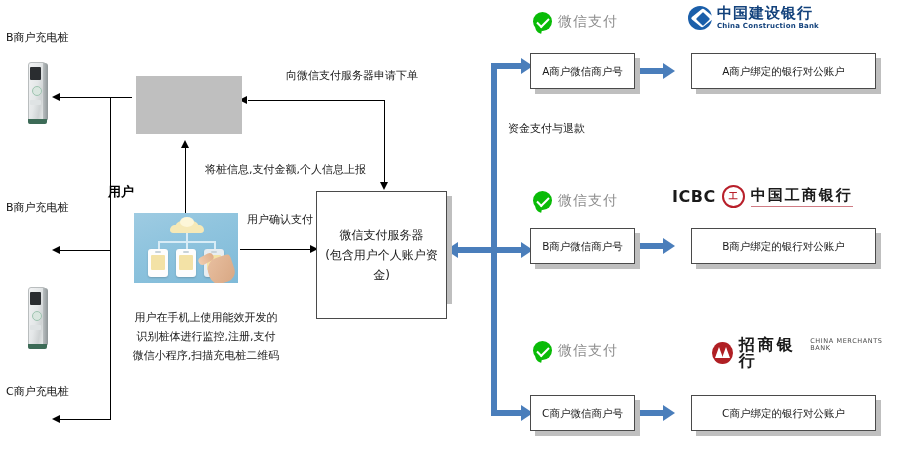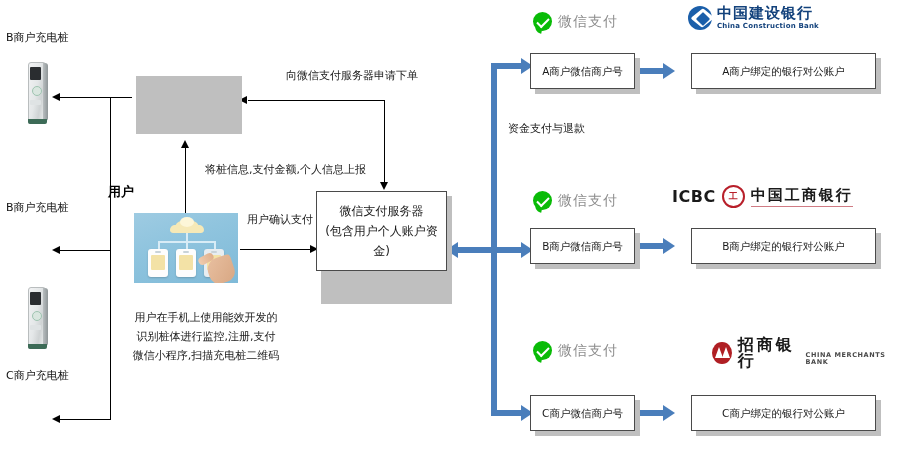--- a/index.html
+++ b/index.html
@@ -163,21 +163,21 @@
     border-left:4.5px solid transparent;border-right:4.5px solid transparent;
     border-bottom:11px solid #ffffff;
   }
   .cmb .mark:after{
     content:"";position:absolute;left:10px;top:5px;width:0;height:0;
     border-left:4.5px solid transparent;border-right:4.5px solid transparent;
     border-bottom:11px solid #ffffff;
   }
   .cmb .tw{display:flex;flex-direction:row;line-height:1;}
   .cmb .cn{font-size:16px;font-weight:bold;color:#1a1a1a;letter-spacing:3px;}
-  .cmb .en{font-size:6.5px;font-weight:bold;color:#4a4a4a;letter-spacing:.6px;margin-top:15px;}
+  .cmb .en{font-size:6.5px;font-weight:normal;color:#4a4a4a;letter-spacing:.6px;margin-top:1px;}
 
   
   .bk{position:absolute;background:#000;}
   .bk-h{height:1.3px;}
   .bk-v{width:1.3px;}
   .ar{position:absolute;width:0;height:0;}
   .ar-l{border-top:4.5px solid transparent;border-bottom:4.5px solid transparent;border-right:8px solid #000;}
   .ar-r{border-top:4.5px solid transparent;border-bottom:4.5px solid transparent;border-left:8px solid #000;}
   .ar-u{border-left:4.5px solid transparent;border-right:4.5px solid transparent;border-bottom:8px solid #000;}
   .ar-d{border-left:4.5px solid transparent;border-right:4.5px solid transparent;border-top:8px solid #000;}
@@ -208,21 +208,21 @@
   <div class="abs pile-label" style="left:6px;top:200px;">B商户充电桩</div>
   <div class="abs pile" style="left:27px;top:225px;">
     <div class="body"></div>
       <div class="side"></div>
       <div class="screen"></div>
     <div class="ring"></div>
       <div class="slot"></div>
       <div class="base"></div>
   </div>
 
-  <div class="abs pile-label" style="left:6px;top:368px;">C商户充电桩</div>
+  <div class="abs pile-label" style="left:6px;top:384px;">C商户充电桩</div>
 
   <div class="bk bk-v" style="left:110px;top:98px;height:322px;"></div>
 
   <div class="bk bk-h" style="left:60px;top:97px;width:51px;"></div>
   <div class="ar ar-l" style="left:52px;top:93px;"></div>
 
   <div class="bk bk-h" style="left:60px;top:250px;width:51px;"></div>
   <div class="ar ar-l" style="left:52px;top:246px;"></div>
 
   <div class="bk bk-h" style="left:60px;top:419px;width:51px;"></div>
@@ -272,21 +272,21 @@
   <div class="ar ar-r" style="left:310px;top:245px;"></div>
   <div class="abs flow-label" style="left:247px;top:212px;">用户确认支付</div>
 
   <div class="abs note" style="left:108px;top:308px;width:196px;">
     <div>用户在手机上使用能效开发的</div>
     <div>识别桩体进行监控,注册,支付</div>
     <div>微信小程序,扫描充电桩二维码</div>
   </div>
 
   <div class="shadow" style="left:321px;top:196px;width:131px;height:108px;"></div>
-  <div class="box abs" style="left:316px;top:191px;width:131px;height:80px;">
+  <div class="box abs" style="left:316px;top:191px;width:131px;height:128px;">
     <div class="inner srv-text">
       <div>微信支付服务器</div>
       <div>(包含用户个人账户资</div>
       <div>金)</div>
     </div>
   </div>
 
   <div class="bl bl-v" style="left:491px;top:63px;height:353px;"></div>
 
   <div class="bl bl-h" style="left:491px;top:63px;width:32px;"></div>

